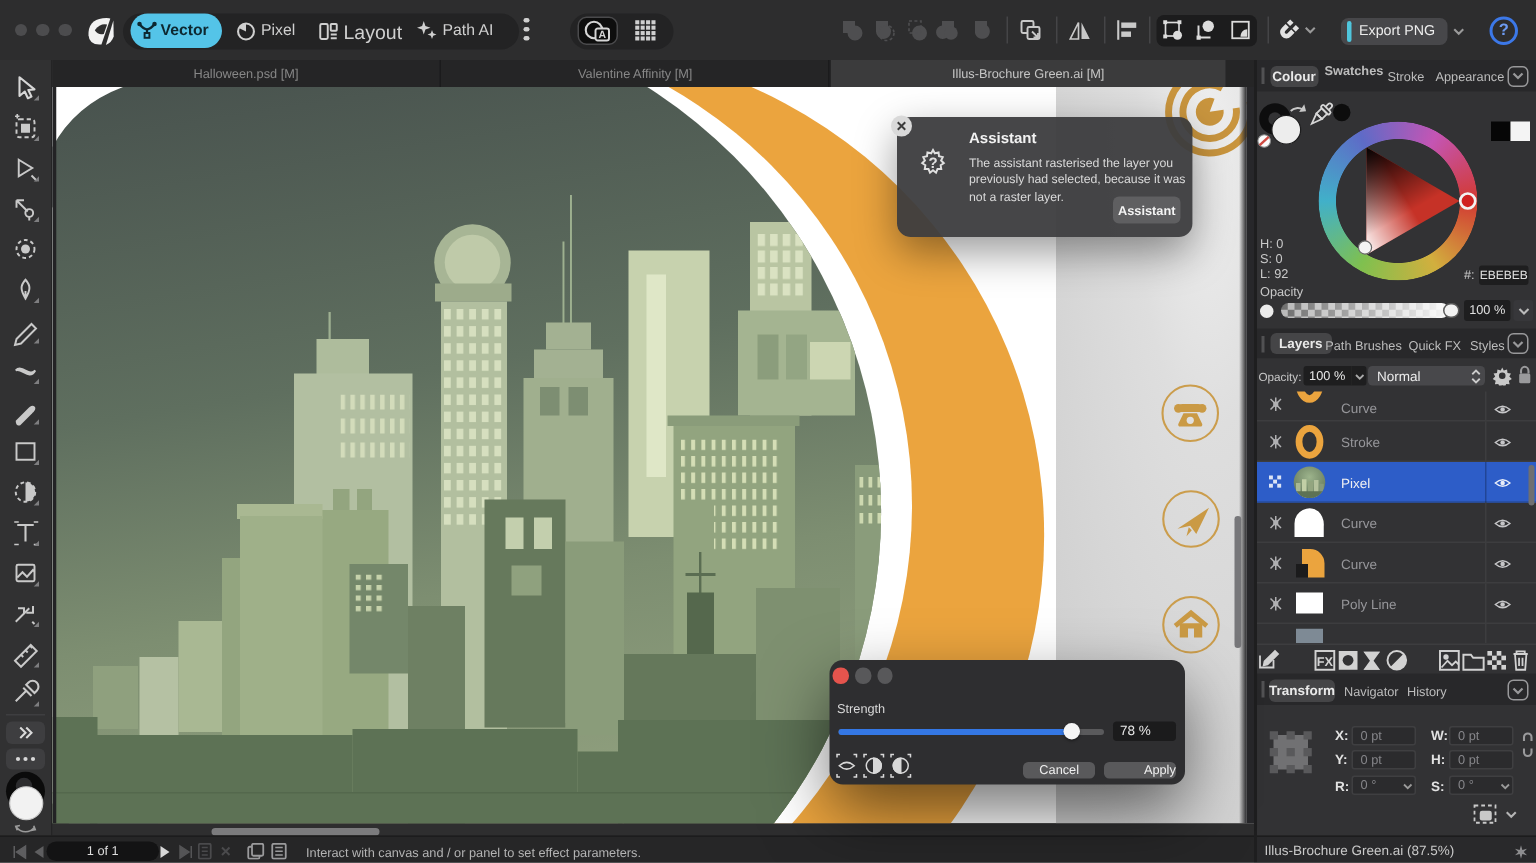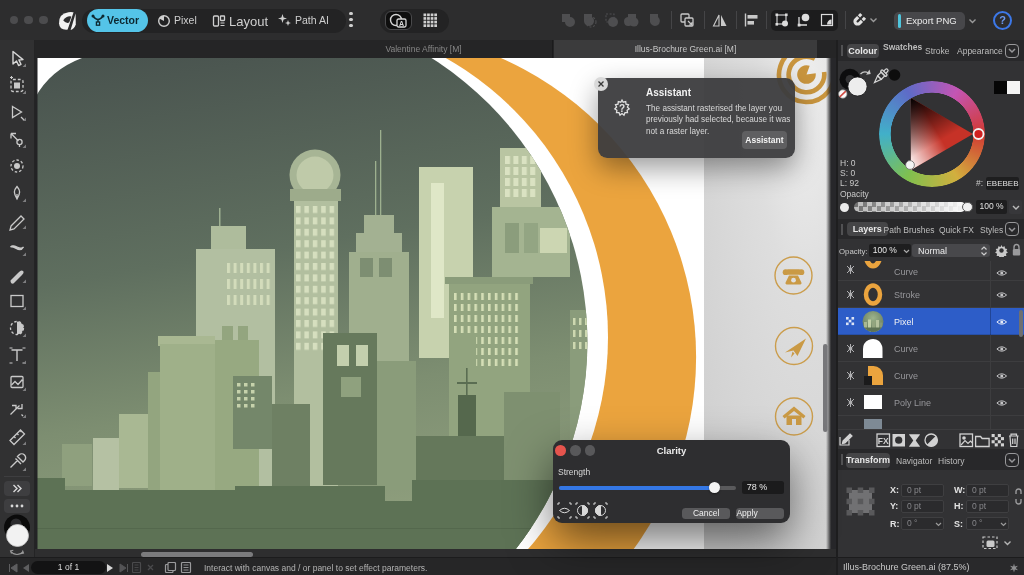--- a/index.html
+++ b/index.html
@@ -146,20 +146,21 @@
   <div class="abs" style="left:894px;top:11.5px;width:71px;height:18.5px;background:#47474a;border-radius:5px;"></div>
   <div class="abs" style="left:897.5px;top:14px;width:3px;height:13.5px;background:#4fc6dd;border-radius:1.5px;"></div>
   <div class="abs txt" style="left:906px;top:15px;font-size:9.5px;color:#ececec;">Export PNG</div>
   <svg class="abs" style="left:968px;top:17.5px;" width="9" height="7" viewBox="0 0 9 7">
         <path d="M1.5 1.5 L4.5 4.5 L7.5 1.5" stroke="#9a9a9a" stroke-width="1.4" fill="none"></path>
       </svg>
   <div class="abs" style="left:993px;top:11px;width:19px;height:19px;border-radius:50%;border:2px solid #3c78e8;color:#6d9bf2;font-size:11px;font-weight:bold;text-align:center;line-height:15px;">?</div>
 </div>
 
 <div class="abs" style="left:35px;top:40px;width:801px;height:18px;background:#252526;">
+  <div class="abs txt" style="left:0;top:0;width:259px;height:18px;border-right:1px solid #1b1b1c;font-size:8.5px;color:#878787;text-align:center;line-height:18px;">Halloween.psd [M]</div>
   <div class="abs txt" style="left:260px;top:0;width:258px;height:18px;border-right:1px solid #1b1b1c;font-size:8.5px;color:#878787;text-align:center;line-height:18px;">Valentine Affinity [M]</div>
   <div class="abs txt" style="left:519px;top:0;width:263px;height:18px;background:#3b3b3c;font-size:8.5px;color:#c6c6c6;text-align:center;line-height:18px;">Illus-Brochure Green.ai [M]</div>
 </div>
 
 <div class="abs" style="left:0;top:40px;width:35px;height:517px;background:#313132;border-right:1px solid #242425;">
 <svg class="abs" style="left:0;top:0;" width="35" height="517" viewBox="0 40 35 517">
   <g stroke="#c9c9c9" fill="none" stroke-width="1.3">
     <path d="M13 51.5 L13 64 L16.5 61 L18.6 65.5 L21 64.4 L18.9 60 L23 59.6 Z" fill="none" stroke="#d6d6d6" stroke-width="1.4" stroke-linejoin="round"></path>
     <rect x="11" y="79.5" width="12" height="12" rx="2" stroke-dasharray="2.8 2"></rect>
     <rect x="14" y="82.5" width="6" height="6" fill="#c9c9c9" stroke="none"></rect>
@@ -729,35 +730,34 @@
   </svg>
   <div class="abs txt" style="left:48px;top:9px;font-size:10px;font-weight:bold;color:#f2f2f2;">Assistant</div>
   <div class="abs" style="left:48px;top:25px;width:152px;font-size:8.2px;line-height:11.4px;color:#dadada;">The assistant rasterised the layer you previously had selected, because it was not a raster layer.</div>
   <div class="abs" style="left:144px;top:53px;width:45px;height:18px;background:#5f5f61;border-radius:4px;font-size:8.5px;font-weight:bold;color:#f4f4f4;text-align:center;line-height:18px;">Assistant</div>
 </div>
 
 <div class="abs" style="left:553px;top:440px;width:237px;height:83px;background:#2e2e30;border-radius:9px;box-shadow:0 18px 44px rgba(0,0,0,0.55);">
   <div class="abs" style="left:2.3px;top:5px;width:10.6px;height:10.6px;border-radius:50%;background:#e5544d;"></div>
   <div class="abs" style="left:17px;top:5px;width:10.6px;height:10.6px;border-radius:50%;background:#58585a;"></div>
   <div class="abs" style="left:31.8px;top:5px;width:10.6px;height:10.6px;border-radius:50%;background:#58585a;"></div>
-  <div class="abs" style="left:0;top:5px;width:237px;text-align:center;font-size:9.5px;font-weight:bold;color:#ececec;">Clarity</div>
   <div class="abs txt" style="left:5px;top:27px;font-size:8.5px;color:#d8d8d8;">Strength</div>
   <div class="abs" style="left:6px;top:45.5px;width:177px;height:4.5px;border-radius:2.5px;background:#5a5a5c;"></div>
   <div class="abs" style="left:6px;top:45.5px;width:155px;height:4.5px;border-radius:2.5px;background:#3477e4;"></div>
   <div class="abs" style="left:155.5px;top:42px;width:11px;height:11px;border-radius:50%;background:#f5f5f5;box-shadow:0 1px 2px rgba(0,0,0,0.4);"></div>
   <div class="abs" style="left:188.7px;top:41.4px;width:42px;height:12.5px;background:#1b1b1c;border-radius:2.5px;font-size:9px;color:#e9e9e9;line-height:12.5px;padding-left:5px;">78 %</div>
   <svg class="abs" style="left:4px;top:62px;" width="54" height="17" viewBox="0 0 54 17">
     <g stroke="#d8d8d8" fill="none" stroke-width="1">
       <path d="M1 3 v-2 h2 M12 1 h2 v2 M14 14 v2 h-2 M3 16 h-2 v-2"></path>
       <path d="M2.5 8.5 Q7.5 4 12.5 8.5 Q7.5 13 2.5 8.5 Z"></path>
       <path d="M19 3 v-2 h2 M30 1 h2 v2 M32 14 v2 h-2 M21 16 h-2 v-2"></path>
       <circle cx="25.5" cy="8.5" r="5"></circle>
       <path d="M25.5 3.5 a5 5 0 0 1 0 10 Z" fill="#d8d8d8"></path>
       <path d="M37 3 v-2 h2 M48 1 h2 v2 M50 14 v2 h-2 M39 16 h-2 v-2"></path>
       <circle cx="43.5" cy="8.5" r="5"></circle>
       <path d="M43.5 3.5 a5 5 0 0 0 0 10 Z" fill="#d8d8d8"></path>
     </g>
   </svg>
   <div class="abs" style="left:129.4px;top:67.5px;width:47.5px;height:11.5px;background:#59595b;border-radius:3.5px;font-size:8.5px;color:#f0f0f0;text-align:center;line-height:11.5px;">Cancel</div>
-  <div class="abs" style="left:183.4px;top:67.5px;width:47.5px;height:11.5px;background:#59595b;border-radius:3.5px;font-size:8.5px;color:#f0f0f0;text-align:left;line-height:11.5px;">Apply</div>
+  <div class="abs" style="left:183.4px;top:67.5px;width:47.5px;height:11.5px;background:#59595b;border-radius:3.5px;font-size:8.5px;color:#f0f0f0;text-align:right;line-height:11.5px;">Apply</div>
 </div>
 
 </div>
 
 </body></html>

